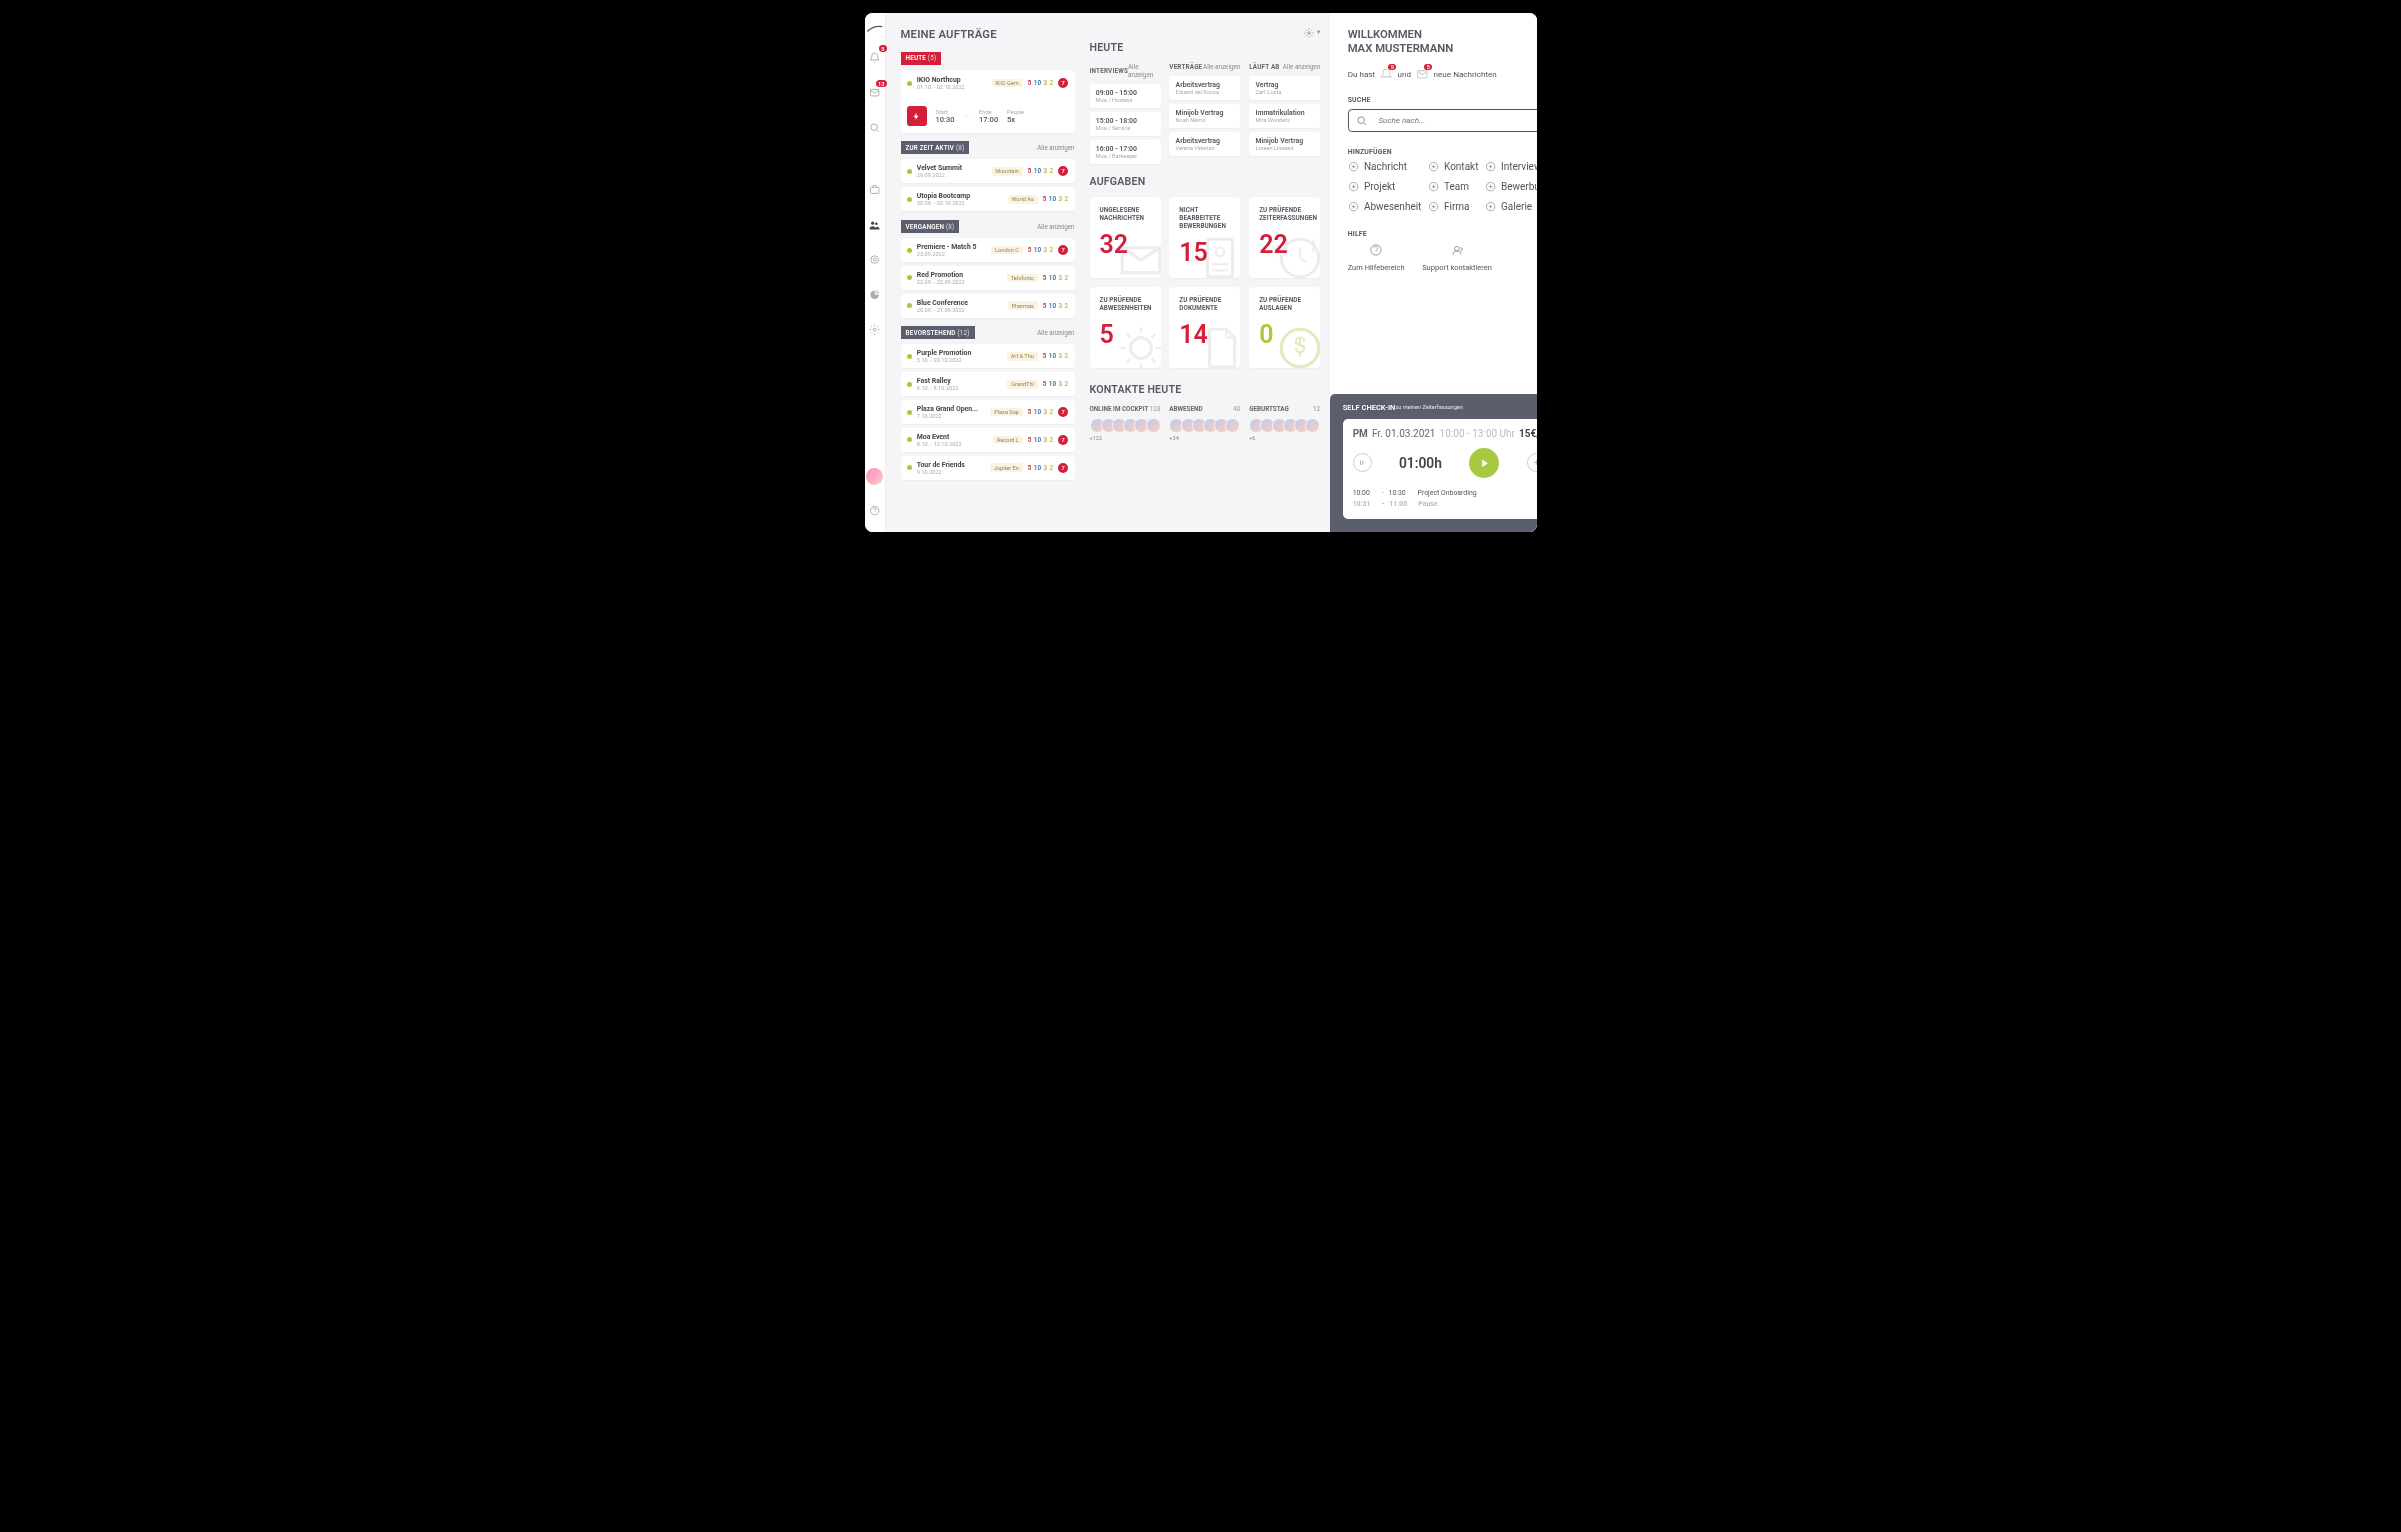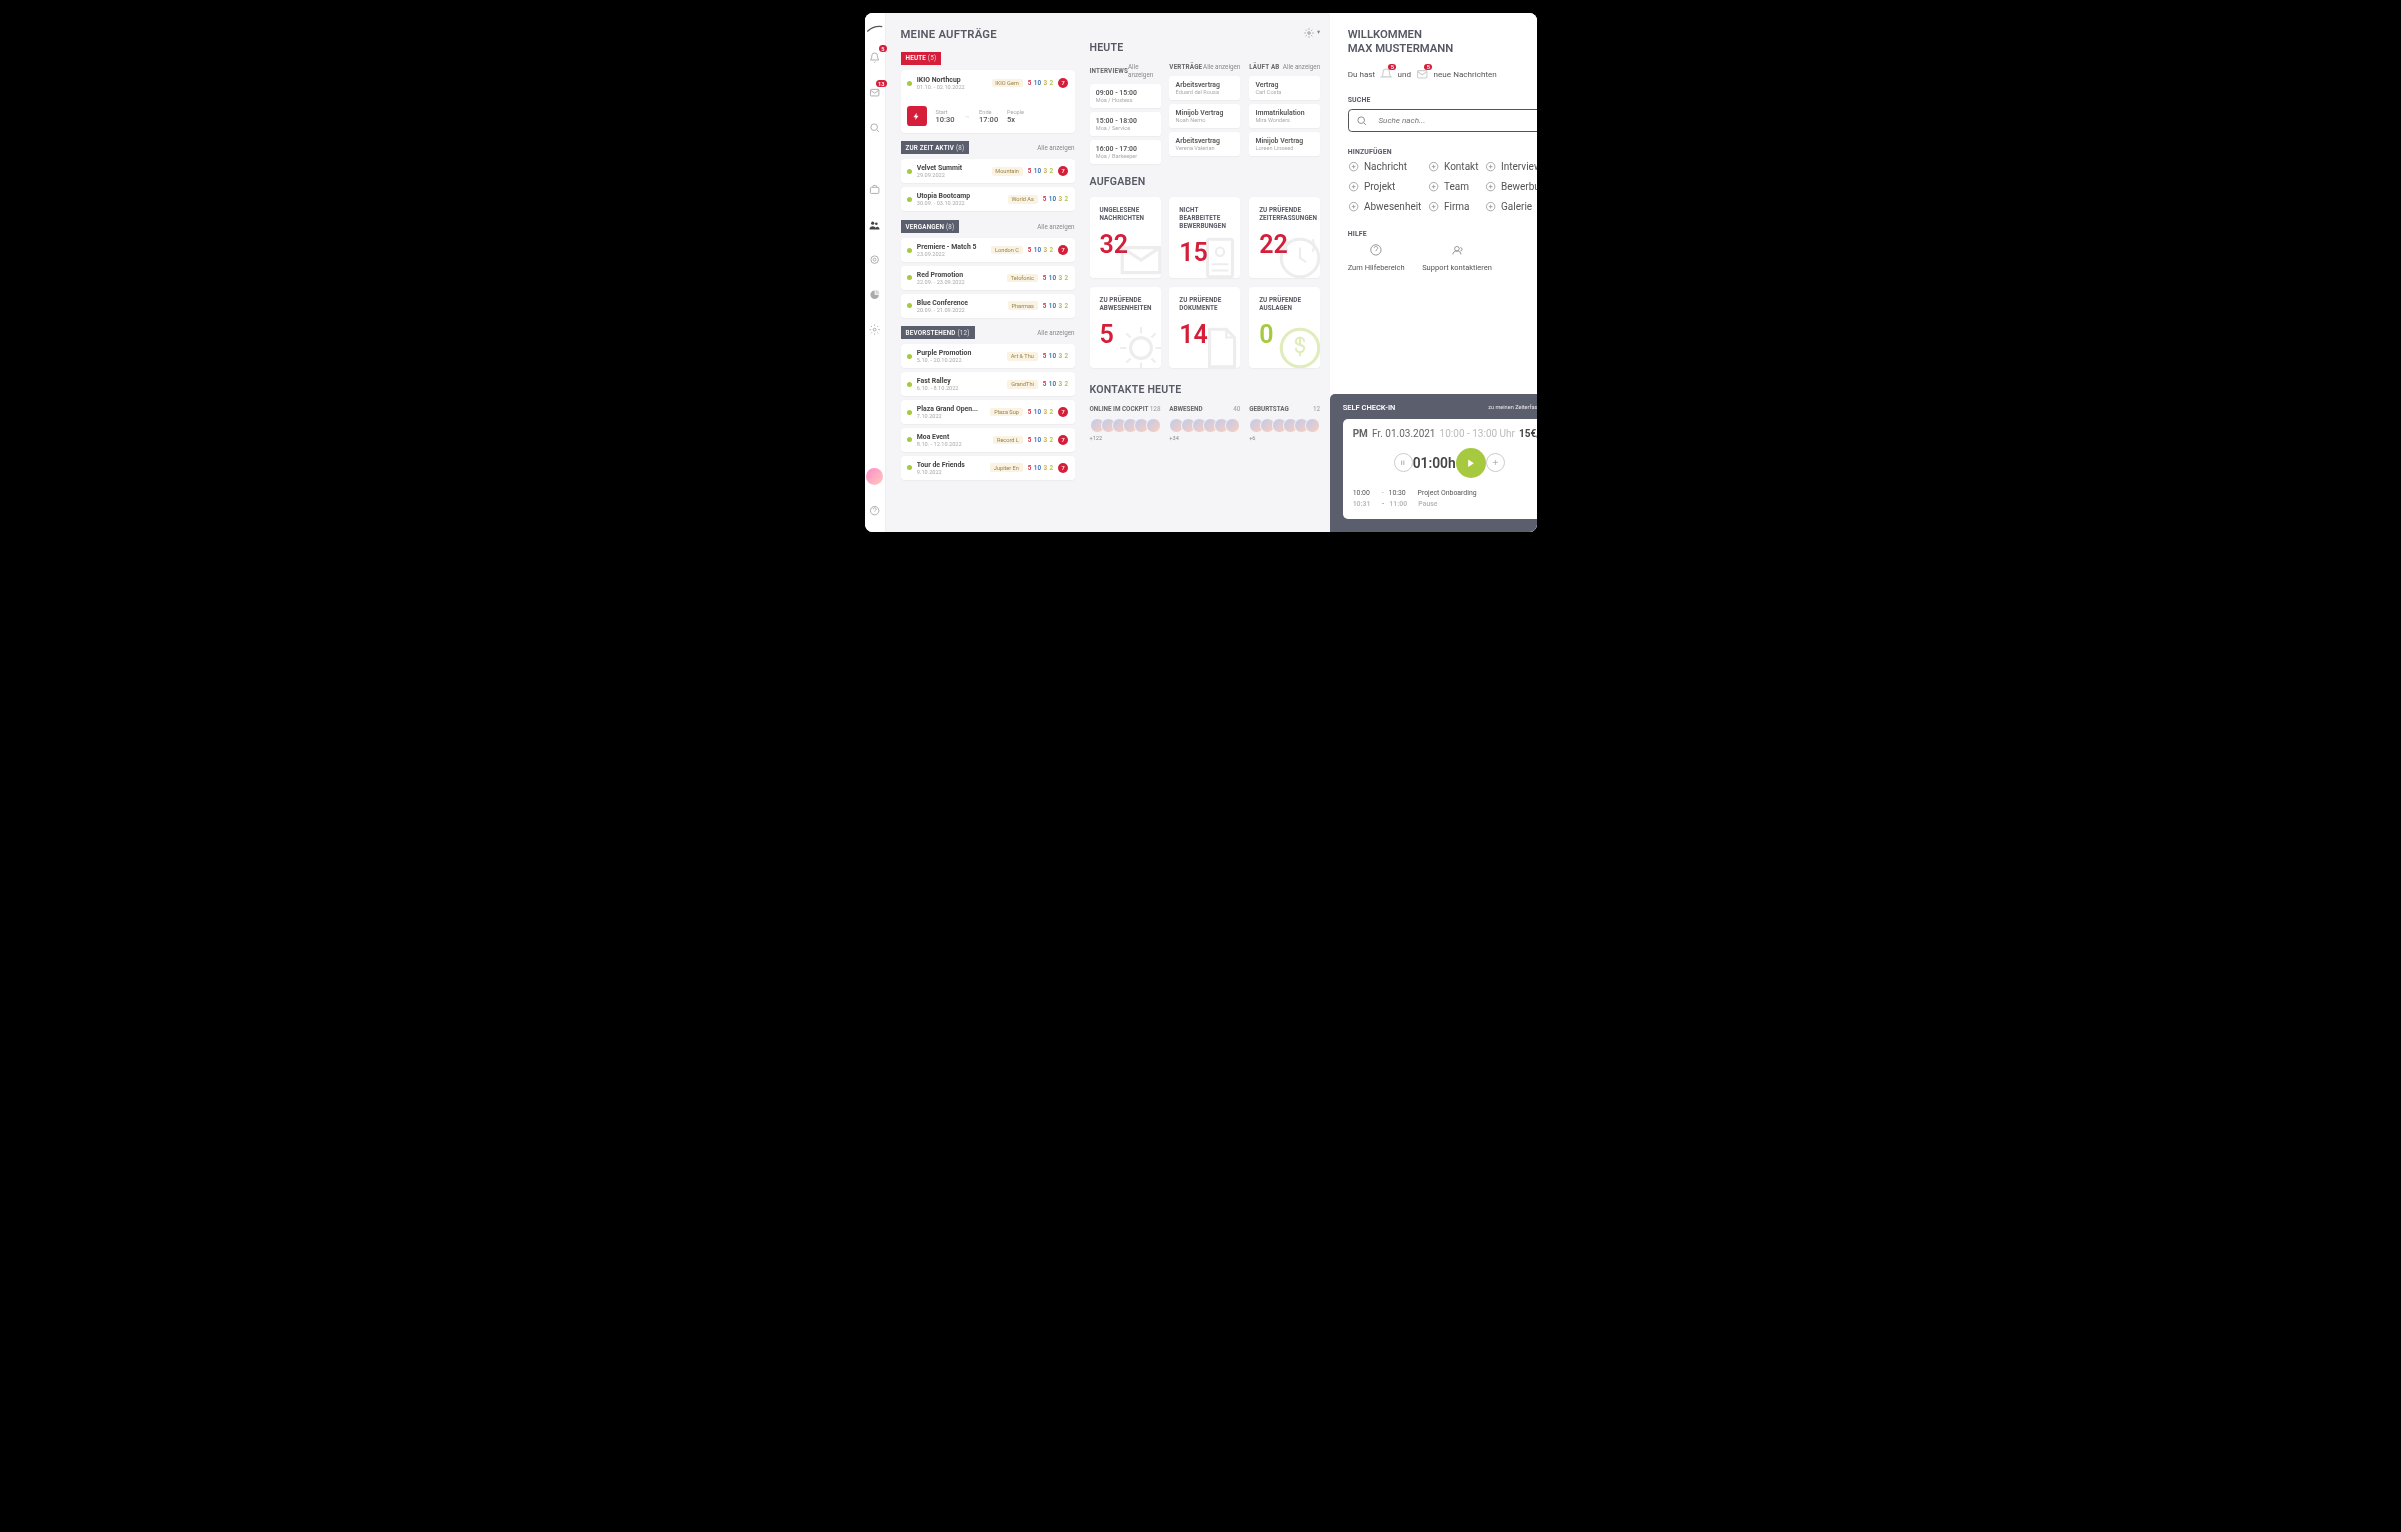--- a/index.html
+++ b/index.html
@@ -85,28 +85,28 @@
 .search-box input { border: none; outline: none; flex: 1; font-size: 8.1px; font-style: italic; color: #888; background: transparent; }
 
 .add-grid { display: grid; grid-template-columns: repeat(3,1fr); gap: 8.8px 6.3px; margin-bottom: 17.5px; }
 .add-item { display: flex; align-items: center; gap: 5px; font-size: 10px; color: #555; cursor: pointer; }
 .add-item svg { flex-shrink: 0; }
 
 .help-row { display: flex; gap: 17.5px; }
 .help-item { display: flex; align-items: center; gap: 6.3px; font-size: 7.5px; color: #555; cursor: pointer; flex-direction: column; }
 
 .checkin { margin-top: auto; background: #5b5e6d; border-radius: 5px 5px 0 0; margin-left: -17.5px; margin-right: -17.5px; margin-bottom: -15px; padding: 8.8px 12.5px 12.5px; }
-.checkin-hdr { display: flex; justify-content: space-between; align-items: center; color: #fff; font-size: 7.5px; font-weight: 600; margin-bottom: 7.5px; }
+.checkin-hdr { display: flex; align-items: center; color: #fff; font-size: 7.5px; font-weight: 600; margin-bottom: 7.5px; }
 .checkin-hdr .link { font-size: 5.6px; font-weight: 400; opacity: 0.85; cursor: pointer; }
 .ci-card { background: #fff; border-radius: 5px; padding: 8.8px 10px; }
 .ci-top { display: flex; justify-content: space-between; font-size: 10px; color: #666; margin-bottom: 8.8px; }
 .ci-top .pm { font-weight: 700; }
 .ci-top .rate { font-weight: 700; color: #444; }
 .ci-top .dim { color: #bbb; }
-.ci-mid { display: flex; align-items: center; justify-content: center; margin-bottom: 8.8px; }
+.ci-mid { display: flex; align-items: center; justify-content: space-between; margin-bottom: 8.8px; }
 .ci-pause { width: 19px; height: 19px; border: 0.9px solid #ccc; border-radius: 50%; display: flex; align-items: center; justify-content: center; color: #aaa; cursor: pointer; }
 .ci-time { font-size: 13.8px; font-weight: 600; color: #444; }
 .ci-play { width: 30px; height: 30px; background: #a7c93f; border-radius: 50%; display: flex; align-items: center; justify-content: center; color: #fff; cursor: pointer; }
 .ci-plus { width: 19px; height: 19px; border: 0.9px solid #ccc; border-radius: 50%; display: flex; align-items: center; justify-content: center; color: #aaa; cursor: pointer; }
 .ci-rows { font-size: 6.9px; color: #555; }
 .ci-row { display: flex; gap: 5px; padding: 1.9px 0; }
 .ci-row .t { width: 24px; }
 .ci-row .dash { color: #aaa; }
 .ci-row.dim { color: #bbb; font-weight: bold; }
 </style>

